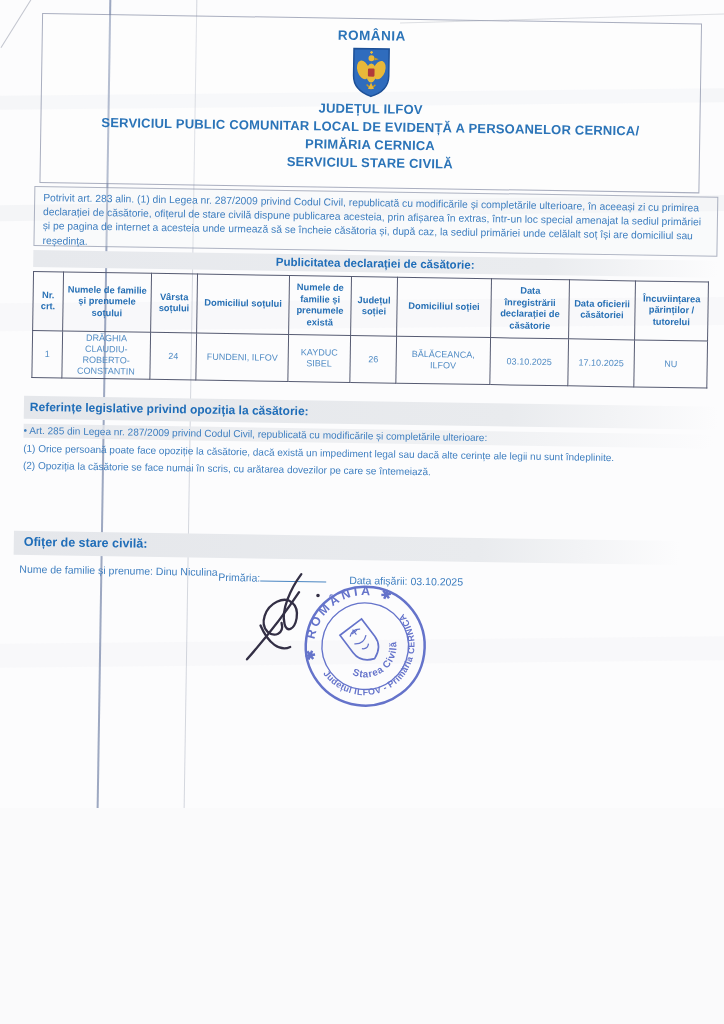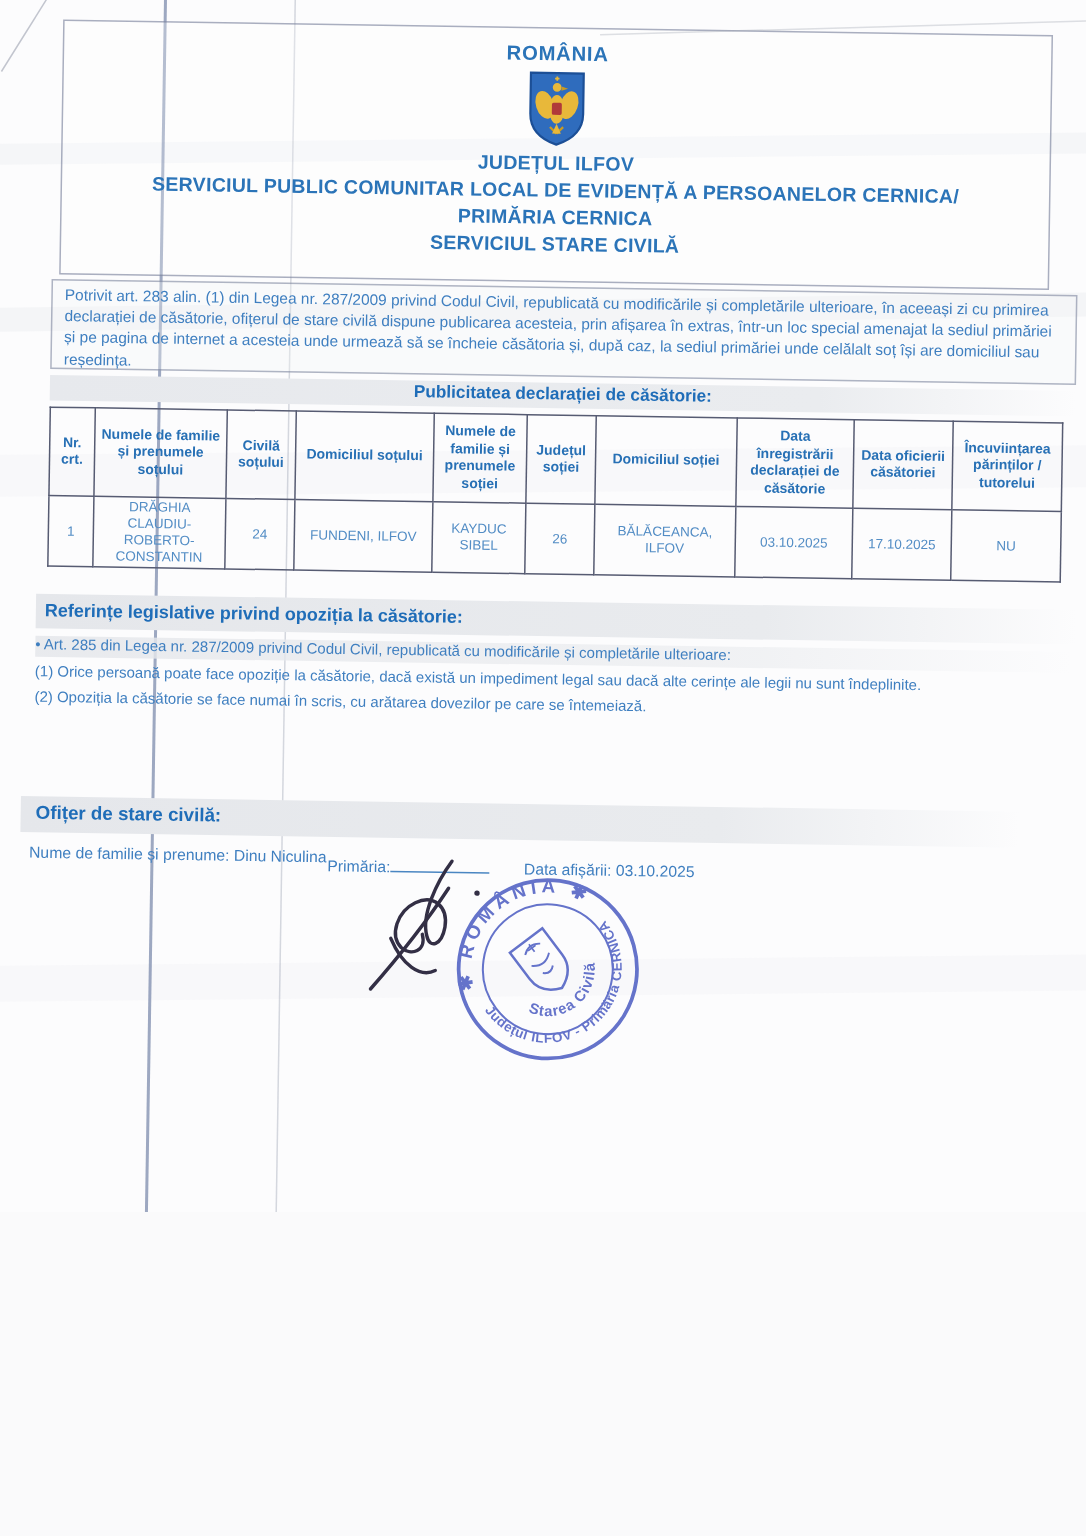--- a/index.html
+++ b/index.html
@@ -126,23 +126,23 @@
           <col style="width:46px">
           <col style="width:94px">
           <col style="width:78px">
         <col style="width:66px">
           <col style="width:73px">
       </colgroup>
       <tbody>
           <tr>
         <th>Nr. crt.</th>
         <th>Numele de familie și prenumele soțului</th>
-        <th>Civilă soțului</th>
+        <th>Vârsta soțului</th>
         <th>Domiciliul soțului</th>
-        <th>Numele de familie și prenumele soției</th>
+        <th>Numele de familie și prenumele există</th>
         <th>Județul soției</th>
         <th>Domiciliul soției</th>
         <th>Data înregistrării declarației de căsătorie</th>
         <th>Data oficierii căsătoriei</th>
         <th>Încuviințarea părinților / tutorelui</th>
       </tr>
       <tr>
         <td>1</td>
         <td>DRĂGHIA CLAUDIU-ROBERTO-CONSTANTIN</td>
         <td>24</td>

